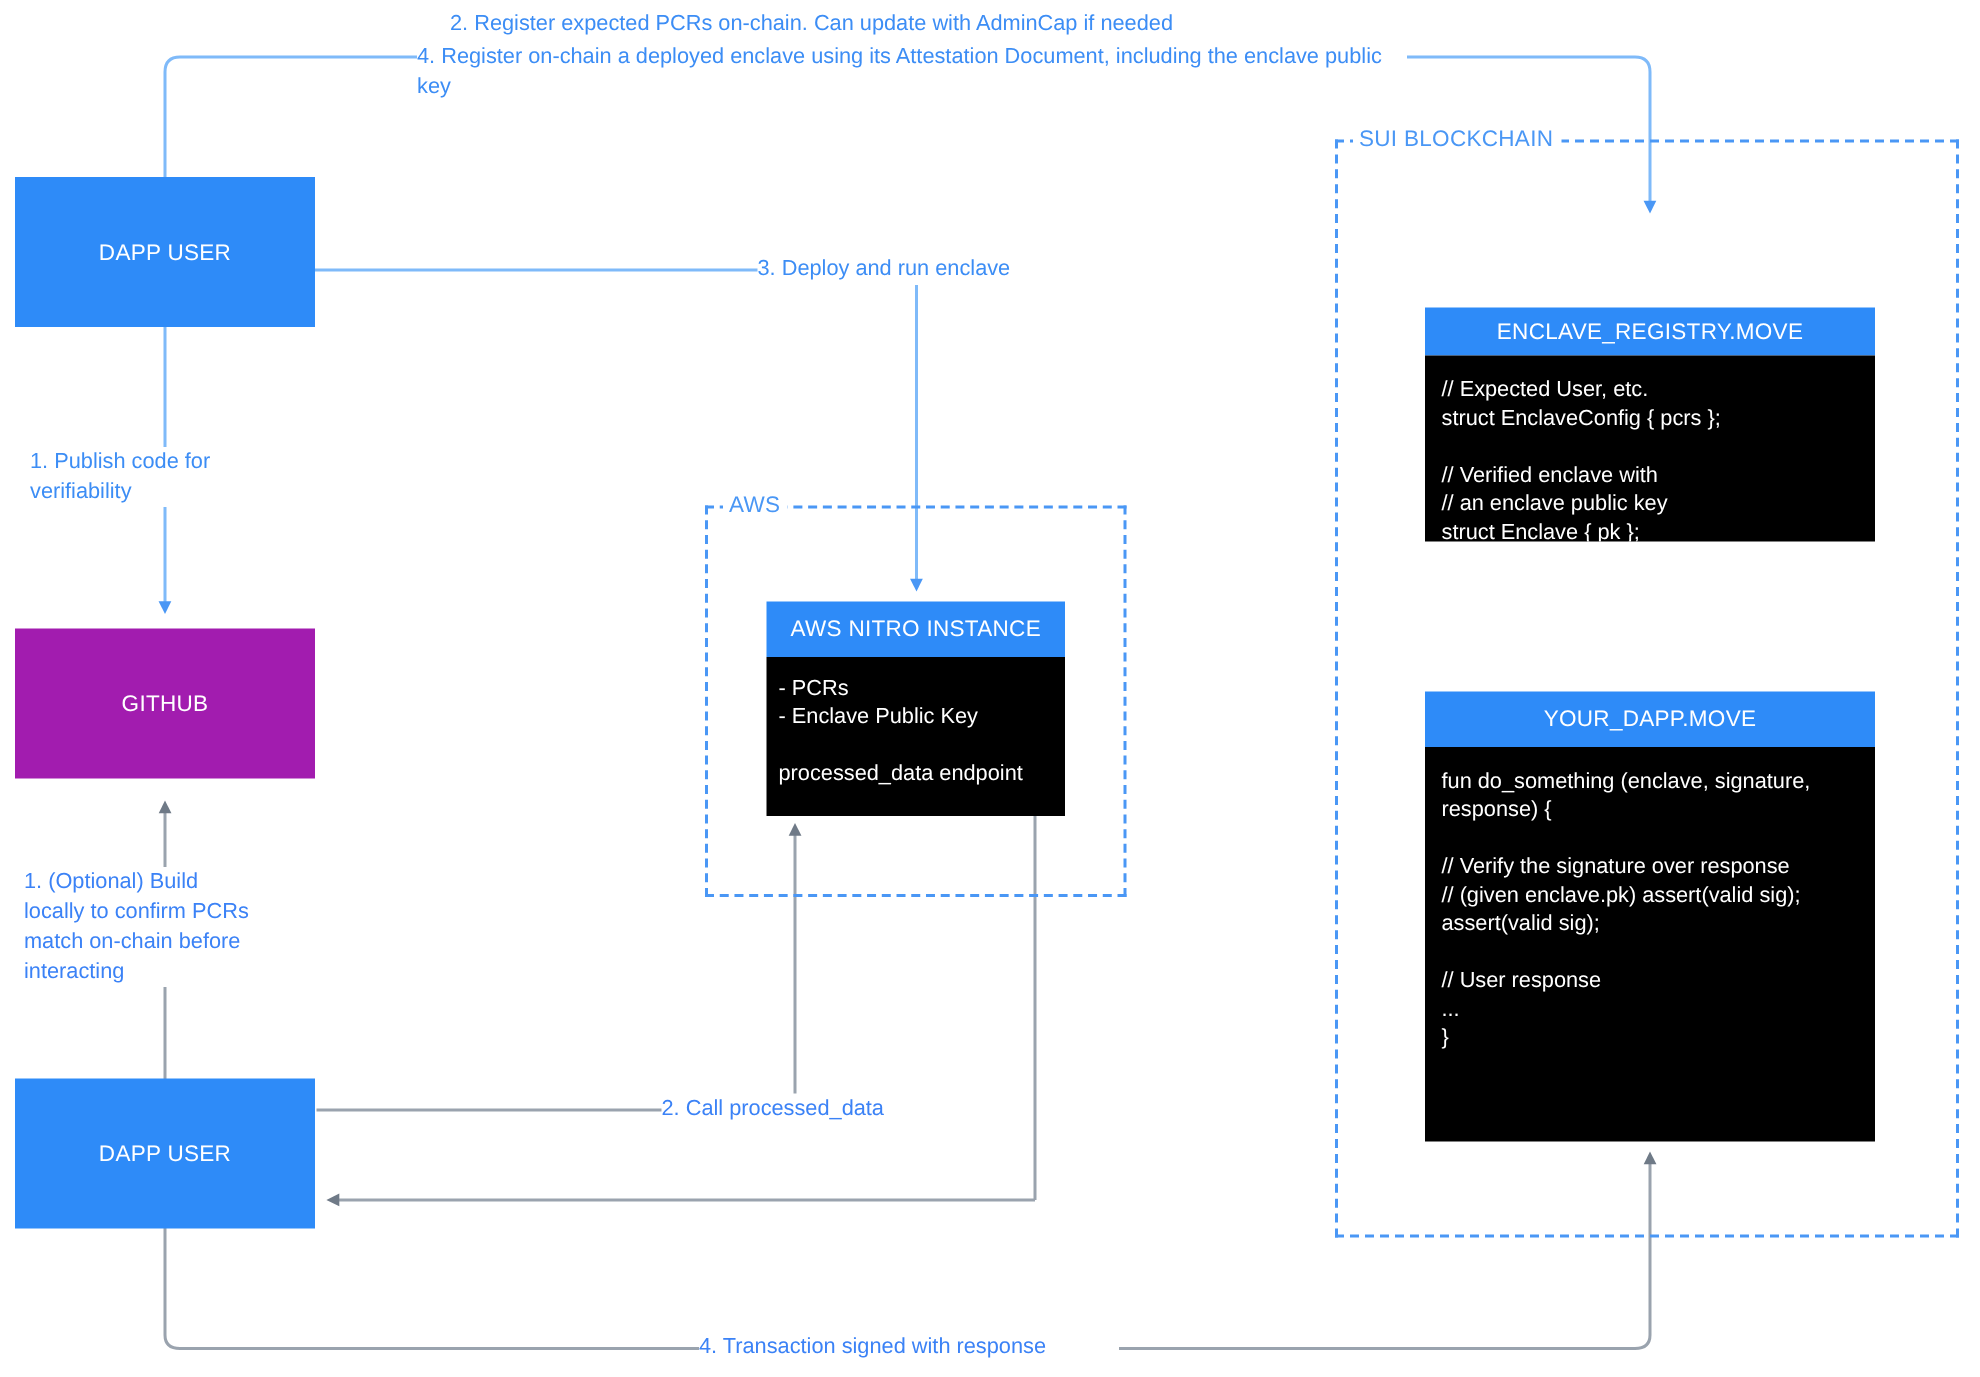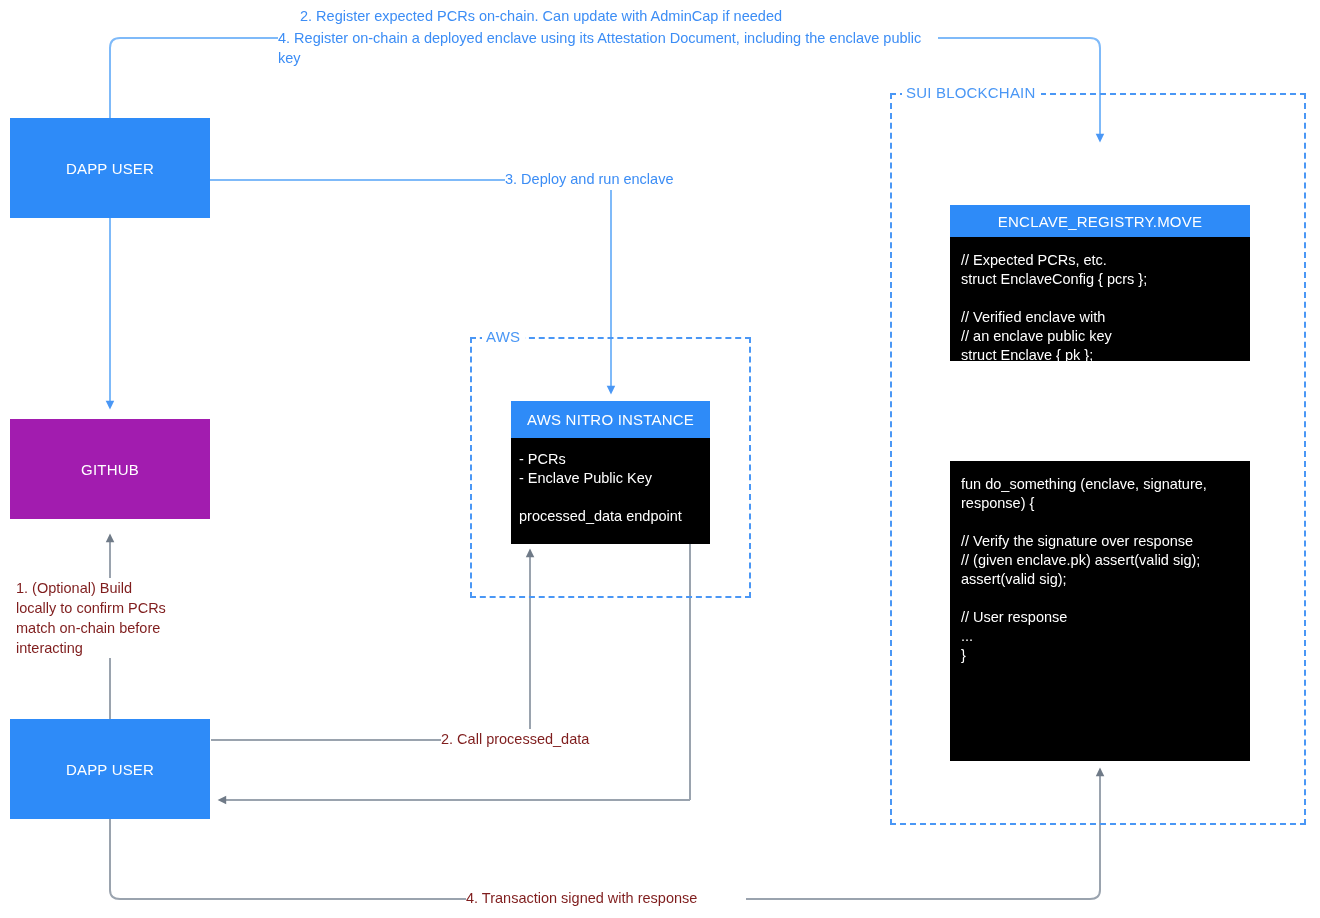--- a/index.html
+++ b/index.html
@@ -109,21 +109,21 @@
   .edge-label {
     position: absolute;
     box-sizing: border-box;
     font-size: 14.5px;
     line-height: 20px;
     background: #ffffff;
     text-align: left;
     white-space: pre-line;
   }
   .lbl-blue { color: #3C8DF5; }
-  .lbl-gray { color: #7f1d1d; }
+  .lbl-gray { color: #3b82f6; }
 </style>
 </head>
 <body>
 
 <div id="stage">
 
   <svg id="wires" viewBox="0 0 1320 918" width="1320" height="918" xmlns="http://www.w3.org/2000/svg">
     <defs>
       <marker id="arrow-blue" markerWidth="11" markerHeight="11" refX="5.2" refY="5.5" orient="auto" markerUnits="userSpaceOnUse">
         <path d="M1,1.3 L9.6,5.5 L1,9.8 Z" fill="#4A97F5"></path>
@@ -151,20 +151,22 @@
       <path d="M690,800 L222,800" stroke="#9AA3AE" stroke-width="2" marker-end="url(#arrow-gray)"></path>
 
       <path d="M110,810 L110,890 Q110,899 120,899 L1090,899 Q1100,899 1100,890 L1100,772" stroke="#9AA3AE" stroke-width="2" marker-end="url(#arrow-gray)"></path>
     </g>
   </svg>
 
   <div class="edge-label lbl-blue" style="left:300px; top:6px; width:720px;">2. Register expected PCRs on-chain. Can update with AdminCap if needed</div>
 
   <div class="edge-label lbl-blue" style="left:278px; top:28px; width:660px;">4. Register on-chain a deployed enclave using its Attestation Document, including the enclave public key</div>
 
+  <div class="edge-label lbl-blue" style="left:20px; top:298px; width:180px;">1. Publish code for
+verifiability</div>
 
   <div class="edge-label lbl-blue" style="left:505px; top:169px; width:210px;">3. Deploy and run enclave</div>
 
   <div class="edge-label lbl-gray" style="left:16px; top:578px; width:190px;">1. (Optional) Build
 locally to confirm PCRs
 match on-chain before
 interacting</div>
 
   <div class="edge-label lbl-gray" style="left:441px; top:729px; width:180px;">2. Call processed_data</div>
 
@@ -194,29 +196,30 @@
   <div class="card" style="left:511px; top:401px; width:199px; height:143px;">
     <div class="card-header" style="height:37px;">AWS NITRO INSTANCE</div>
     <div class="card-body center-body">- PCRs
 - Enclave Public Key
 
 processed_data endpoint</div>
   </div>
 
   <div class="card" style="left:950px; top:161px; width:300px; height:200px;">
     <div class="card-header" style="height:37px;margin-top:44px;">ENCLAVE_REGISTRY.MOVE</div>
-    <div class="card-body">// Expected PCRs, etc.
+    <div class="card-body">// Expected User, etc.
 struct EnclaveConfig { pcrs };
 
 // Verified enclave with
 // an enclave public key
 struct Enclave { pk };</div>
   </div>
 
   <div class="card" style="left:950px; top:461px; width:300px; height:300px;">
+    <div class="card-header" style="height:37px;">YOUR_DAPP.MOVE</div>
     <div class="card-body">fun do_something (enclave, signature, response) {
 
 // Verify the signature over response
 // (given enclave.pk) assert(valid sig);
 assert(valid sig);
 
 // User response
 ...
 }</div>
   </div>

